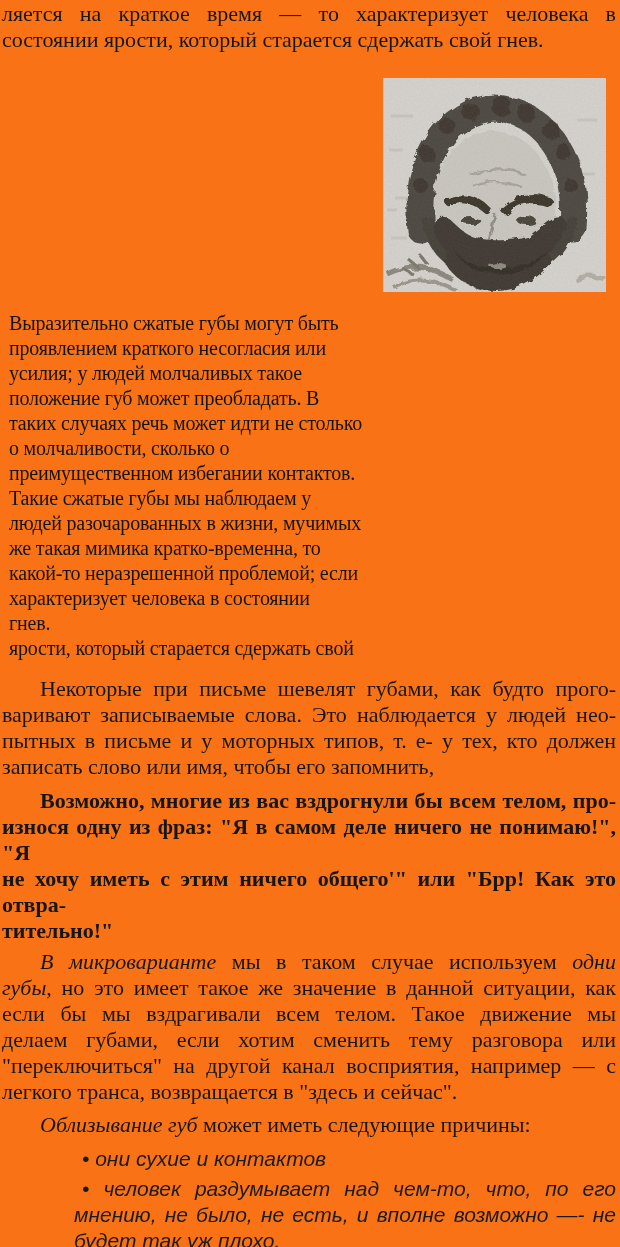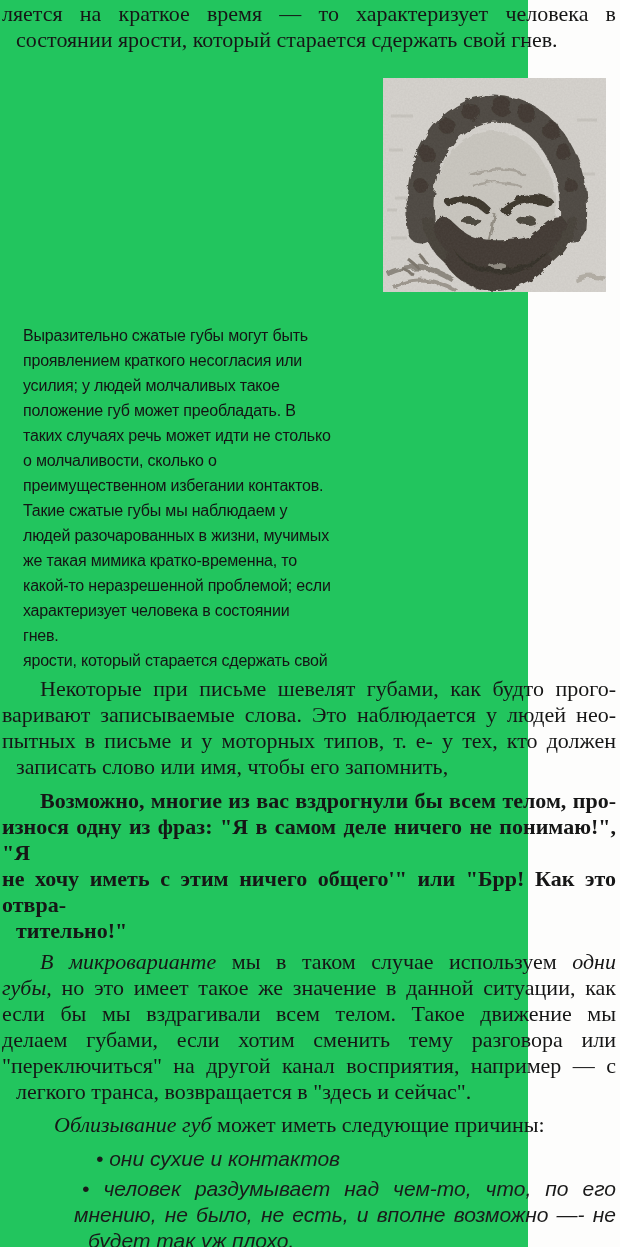--- a/index.html
+++ b/index.html
@@ -3,38 +3,37 @@
 <meta charset="utf-8">
 <style>
   html, body { margin: 0; padding: 0; }
   body {
     width: 620px; height: 1247px;
     background: #fdfdfc;
     overflow: hidden;
   }
   .page {
     position: relative;
-    width: 528px; height: 1247px;
-    background: #22c55e;
+    width: 620px; height: 1247px;
+    background: #f97316;
     color: #161616;
     font-family: "Liberation Serif", serif;
   }
 
   
   .lines .tl {
     text-align: justify;
     -moz-text-align-last: justify;
     text-align-last: justify;
   }
   .lines .tl.final,
   .lines.left .tl {
     text-align: center;
     -moz-text-align-last: left;
     text-align-last: left;
-    margin-left: 14px;
   }
   .lines.ind .tl:first-child { text-indent: 38px; }
 
   .intro {
     position: absolute;
     top: 1px; left: 2px;
     width: 614px;
     font-size: 22px;
     line-height: 26px;
   }
@@ -42,24 +41,24 @@
   .figure {
     position: absolute;
     top: 78px; left: 383px;
     width: 223px; height: 214px;
     margin: 0; padding: 0;
   }
   .figure svg { display: block; }
 
   .caption {
     position: absolute;
-    top: 323px; left: 9px;
+    top: 311px; left: 9px;
     width: 368px;
-    font-family: Liberation Sans, sans-serif;
-    font-size: 16px;
+    font-family: Liberation Serif, serif;
+    font-size: 20px;
     line-height: 25px;
     letter-spacing: -0.2px;
     color: #141414;
   }
   .caption .tl { white-space: nowrap; }
 
   .bodytext {
     position: absolute;
     top: 676px; left: 2px;
     width: 614px;

